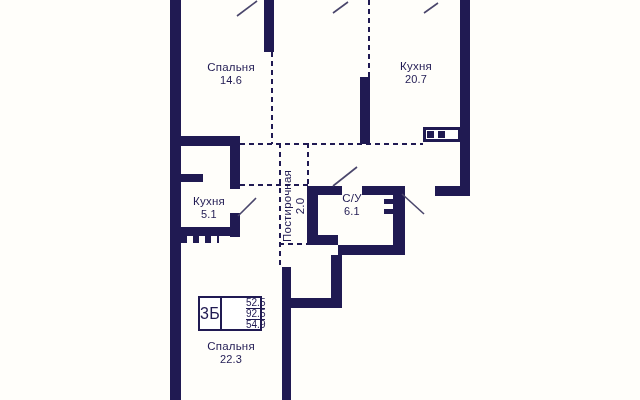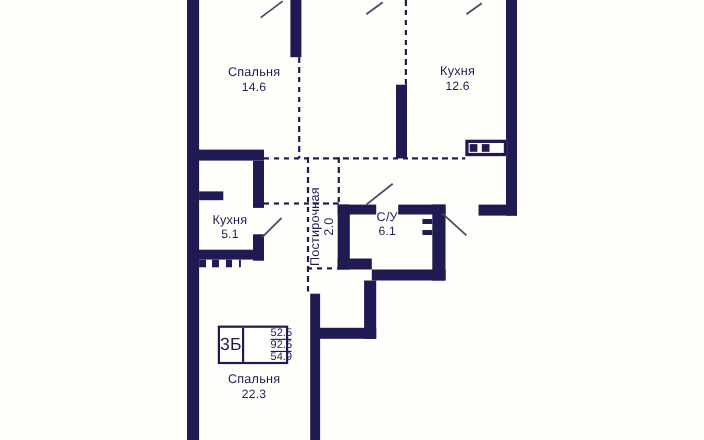--- a/index.html
+++ b/index.html
@@ -94,21 +94,21 @@
     <line class="swing" x1="333" y1="186" x2="357" y2="167"></line>
     <line class="swing" x1="402" y1="194" x2="424" y2="214"></line>
   </svg>
 
   <div class="room-label" style="left:231px;top:73px;">
     <div>Спальня</div>
     <div class="area">14.6</div>
   </div>
   <div class="room-label" style="left:416px;top:72px;">
     <div>Кухня</div>
-    <div class="area">12.6</div>
+    <div class="area">20.7</div>
   </div>
   <div class="room-label" style="left:209px;top:207px;">
     <div>Кухня</div>
     <div class="area">5.1</div>
   </div>
   <div class="vlabel">
     <div>Постирочная</div>
     <div class="area">2.0</div>
   </div>
   <div class="room-label" style="left:352px;top:204px;">

